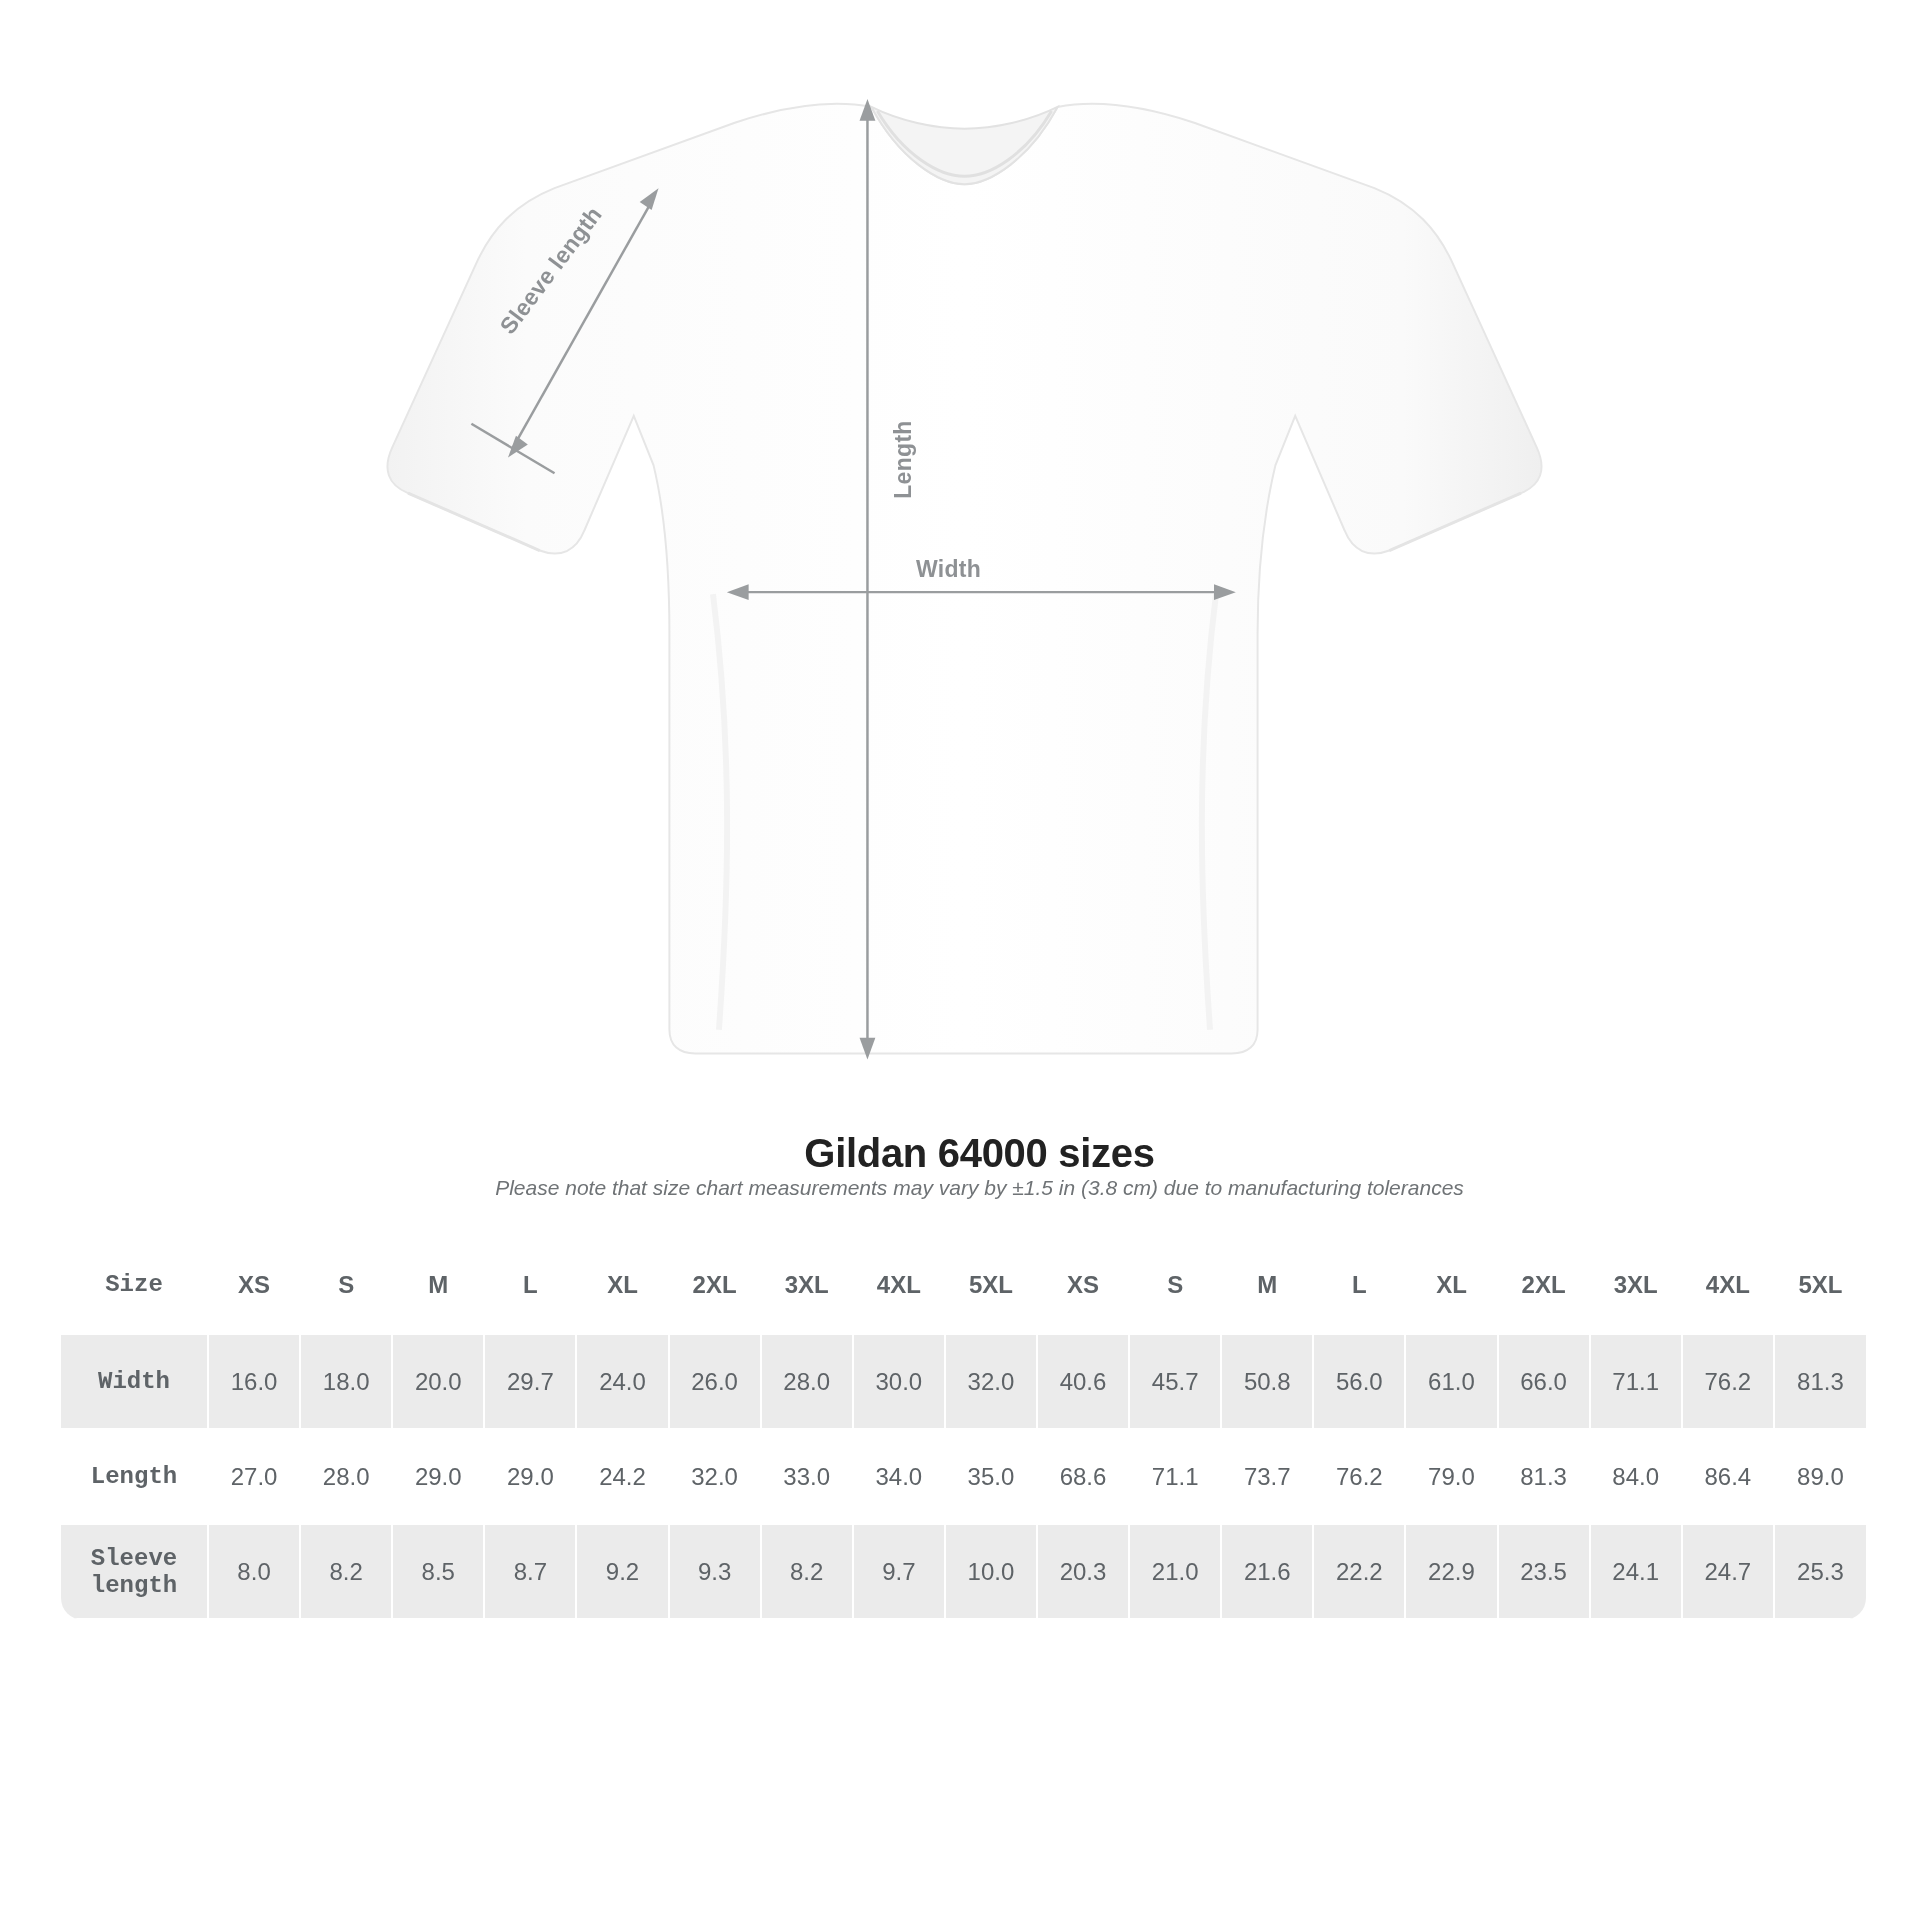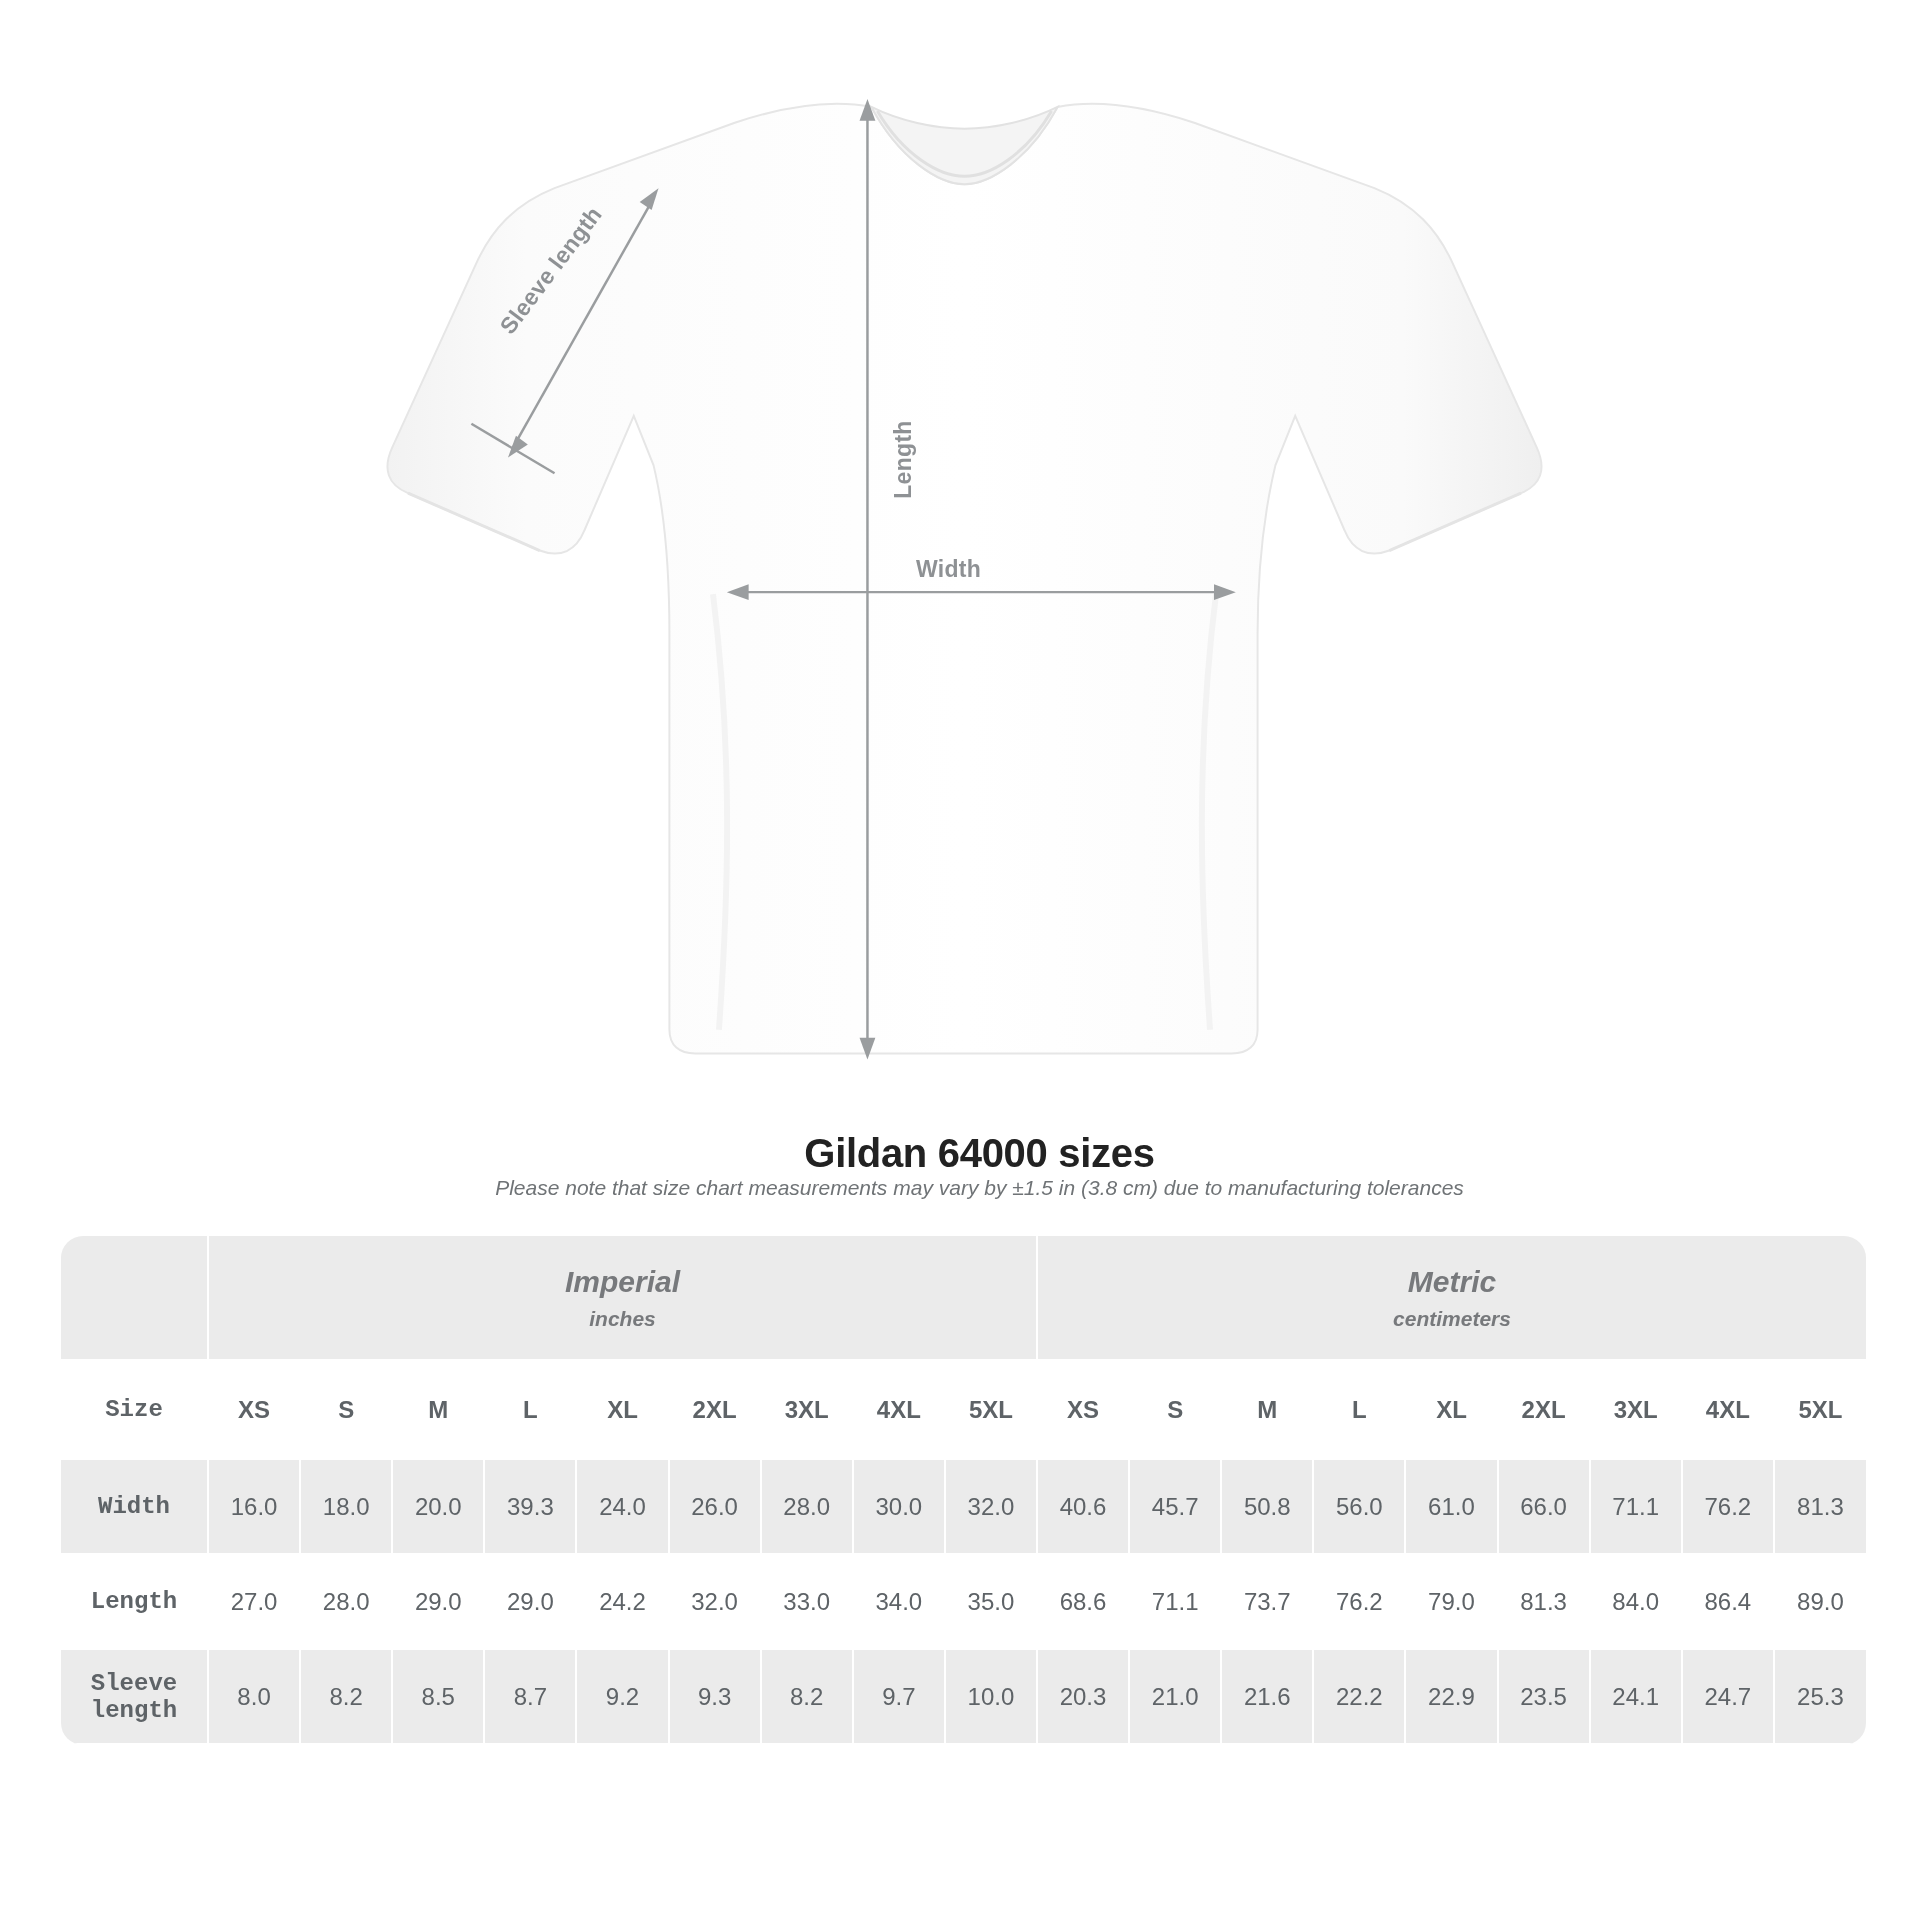--- a/index.html
+++ b/index.html
@@ -241,31 +241,20 @@
     <div class="chart-title">Gildan 64000 sizes</div>
     <div class="chart-note">Please note that size chart measurements may vary by ±1.5 in (3.8 cm) due to manufacturing tolerances</div>
   </div>
 
   <div class="table-wrap">
     <table class="size-table">
       <colgroup>
         <col class="col-label">
       </colgroup>
       <thead>
-        <tr class="unit-row">
-          <th class="empty-cell"></th>
-          <th colspan="9">
-            <span class="unit-name">Imperial</span>
-            <span class="unit-sub">inches</span>
-          </th>
-          <th colspan="9">
-            <span class="unit-name">Metric</span>
-            <span class="unit-sub">centimeters</span>
-          </th>
-        </tr>
         <tr class="head-row">
           <th class="row-head">Size</th>
           <th>XS</th>
           <th>S</th>
           <th>M</th>
           <th>L</th>
           <th>XL</th>
           <th>2XL</th>
           <th>3XL</th>
           <th>4XL</th>
@@ -280,21 +269,21 @@
           <th>4XL</th>
           <th>5XL</th>
         </tr>
       </thead>
       <tbody>
         <tr class="band-a">
           <td class="row-head">Width</td>
           <td>16.0</td>
           <td>18.0</td>
           <td>20.0</td>
-          <td>39.3</td>
+          <td>29.7</td>
           <td>24.0</td>
           <td>26.0</td>
           <td>28.0</td>
           <td>30.0</td>
           <td>32.0</td>
           <td>40.6</td>
           <td>45.7</td>
           <td>50.8</td>
           <td>56.0</td>
           <td>61.0</td>

